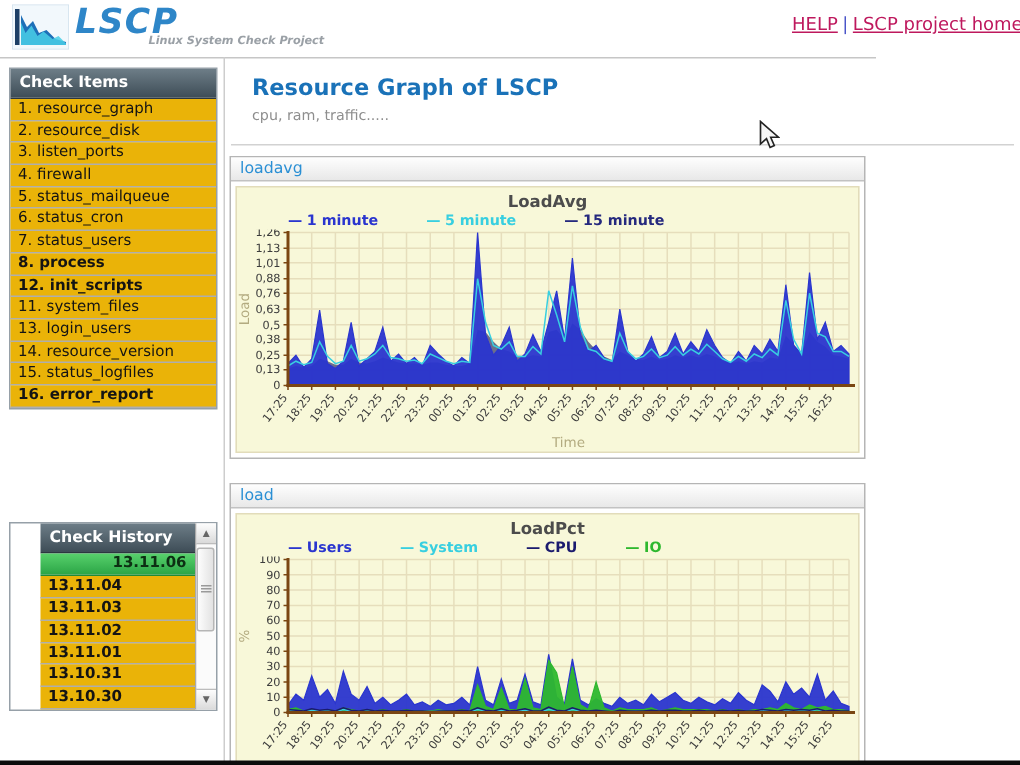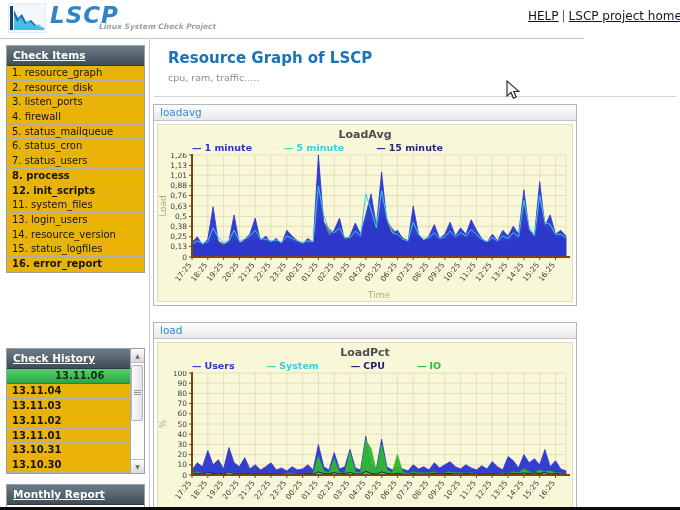--- a/index.html
+++ b/index.html
@@ -6,34 +6,34 @@
   .page{position:relative;width:680px;height:510px;background:#fff;overflow:hidden;
         font-family:"DejaVu Sans","Liberation Sans",sans-serif;}
   svg text{font-family:"DejaVu Sans","Liberation Sans",sans-serif;}
 
   
   .top{position:absolute;left:0;top:0;width:584px;height:38px;background:#fff;border-bottom:1px solid #c6c6c6;}
   .logo{position:absolute;left:8px;top:3px;}
   .lscp{position:absolute;left:50px;top:2px;font-size:23px;font-weight:bold;font-style:italic;color:#2e86c8;letter-spacing:1px;}
   .lscp-sub{position:absolute;left:99px;top:22px;font-size:7.5px;font-weight:bold;font-style:italic;color:#9aa0a6;}
   .toplinks{position:absolute;left:528px;top:9px;width:152px;overflow:hidden;white-space:nowrap;font-size:12px;}
-  .toplinks a{color:#0f172a;text-decoration:underline;cursor:pointer;}
+  .toplinks a{color:#be185d;text-decoration:underline;cursor:pointer;}
   .toplinks .sep{color:#4a55c8;margin:0 3px;}
 
   
   .side-panel{position:absolute;left:6px;width:139px;background:#fff;border:1px solid #96a0a8;box-sizing:border-box;}
   .side-head{height:19px;line-height:19px;padding-left:6px;color:#fff;font-size:10.5px;font-weight:bold;
-             background:linear-gradient(#6d7d87,#3e4d57);border-bottom:1px solid #2c373f;text-decoration:underline;}
+             background:linear-gradient(#6d7d87,#3e4d57);border-bottom:1px solid #2c373f;}
   .row{height:13.7px;line-height:13.7px;font-size:10px;padding-left:5px;border-bottom:1px solid #aeaeae;
        color:#141414;background:#eab308;cursor:pointer;overflow:hidden;white-space:nowrap;}
   .row.bold{font-weight:bold;}
   #check-items{top:45px;}
   #check-history{top:348px;}
   .hist-wrap{display:flex;}
-  .hist-list{flex:1;}
+  .hist-list{flex:1;margin-left:20px;}
   .hist-list .row{height:13.9px;line-height:13.9px;font-weight:bold;}
   .hist-list .row.sel{background:linear-gradient(#58d16c,#2ba546);border-bottom-color:#1f8a38;color:#0d2f13;padding-left:48px;}
   .sb{width:13px;border-left:1px solid #aaa;background:#f3f3f3;display:flex;flex-direction:column;}
   .sb-btn{height:13px;border-bottom:1px solid #bcbcbc;background:linear-gradient(#fdfdfd,#dadada);
           font-size:6px;color:#666;text-align:center;line-height:13px;cursor:pointer;}
   .sb-btn.down{border-top:1px solid #bcbcbc;border-bottom:none;}
   .sb-track{flex:1;position:relative;background:#fbfbfb;}
   .sb-thumb{position:absolute;top:2px;left:0;width:12px;height:56px;border:1px solid #b6b6b6;box-sizing:border-box;
             background:linear-gradient(90deg,#fdfdfd,#e2e2e2);border-radius:2px;cursor:pointer;}
   .sb-grip{position:absolute;top:24px;left:2px;width:7px;border-top:1px solid #9a9a9a;box-shadow:0 2px 0 #9a9a9a,0 4px 0 #9a9a9a;}
@@ -120,23 +120,20 @@
         <div class="sb-track">
           <div class="sb-thumb">
               <span class="sb-grip"></span>
             </div>
         </div>
         <div class="sb-btn down">▼</div>
       </div>
     </div>
   </div>
 
-  <div class="side-panel" id="monthly">
-    <div class="side-head">Monthly Report</div>
-  </div>
 
   <div class="vline"></div>
   <div class="main-title">Resource Graph of LSCP</div>
   <div class="main-sub">cpu, ram, traffic.....</div>
   <div class="hr"></div>
 
   <div class="panel" id="panel1">
     <div class="panel-head">loadavg</div>
     <div class="panel-body">
       <div class="chartbox" id="chart0">

